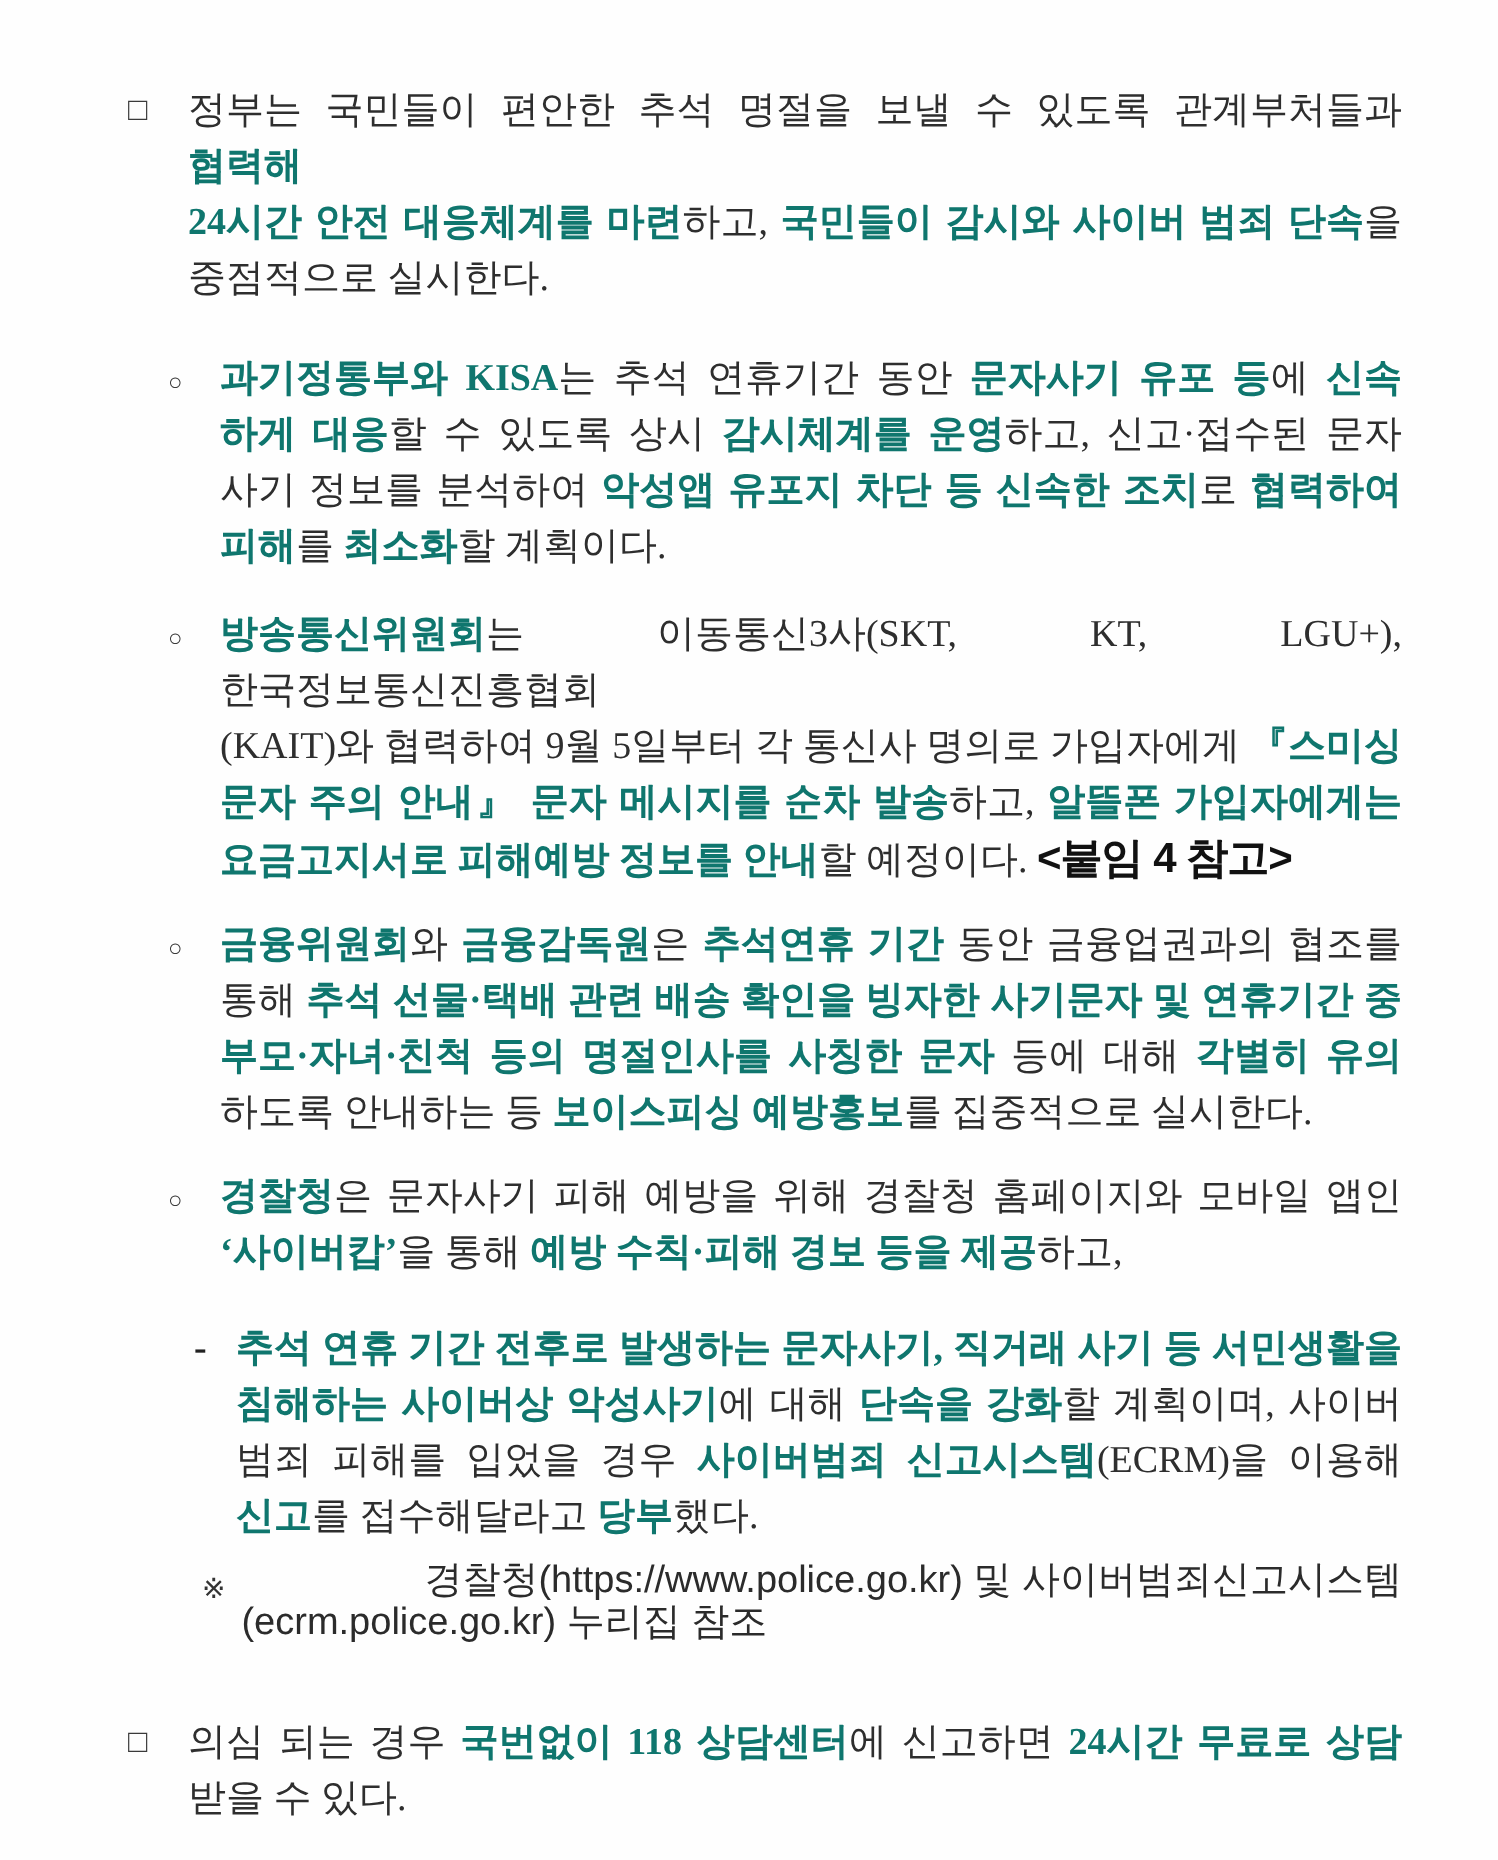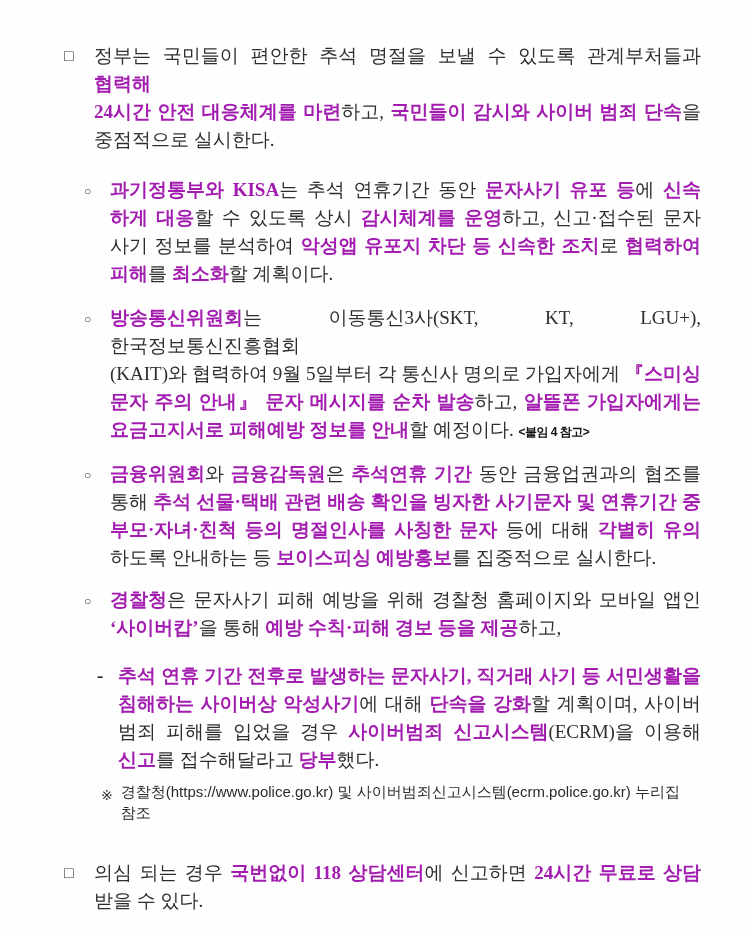--- a/index.html
+++ b/index.html
@@ -21,41 +21,41 @@
     line-height:28px;color:#3a3a3a;
   }
   .para .content{flex:1 1 auto;min-width:0;}
   .line{
     font-size:19px;line-height:28px;
     text-align:justify;text-justify:inter-word;
     word-break:keep-all;
   }
   .line.fill{text-align-last:justify;}
   .line.no-fill{text-align-last:left;}
-  b,.bold{font-weight:bold;color:#a21caf;}
+  b,.bold{font-weight:bold;color:#0f766e;}
   
   .lvl-l1{padding-left:64px;}
   .lvl-l1 .marker{width:30px;font-size:16px;}
   .lvl-l2{padding-left:84px;}
   .lvl-l2 .marker{width:26px;font-size:12px;position:relative;top:1px;}
   .lvl-l3{padding-left:97px;}
   .lvl-l3 .marker{width:21px;font-size:19px;font-weight:bold;color:#222;}
   
   .note{
     font-family:"Liberation Sans","DejaVu Sans",sans-serif;
     font-size:15px;line-height:21px;color:#2b2b2b;
     word-break:keep-all;
   }
   .note .marker{width:auto;margin-right:8px;font-size:14px;color:#333;}
   .lvl-note1{padding-left:101px;}
-  .note .line{font-size:15px;line-height:21px;text-align:left;text-align-last:left;}
+  .note .line{font-size:19px;line-height:21px;text-align:right;text-align-last:left;}
   
   .ref{
     font-family:"Liberation Sans","DejaVu Sans",sans-serif;
-    font-weight:bold;font-size:12px;color:#111;letter-spacing:-0.5px;
+    font-weight:bold;font-size:21px;color:#111;letter-spacing:-0.5px;
   }
   
   #doc > :nth-child(1){margin-bottom:22px;}
   #doc > :nth-child(2){margin-bottom:16px;}
   #doc > :nth-child(3){margin-bottom:14px;}
   #doc > :nth-child(4){margin-bottom:14px;}
   #doc > :nth-child(5){margin-bottom:20px;}
   #doc > :nth-child(6){margin-bottom:7px;}
   #doc > :nth-child(7){margin-bottom:36px;}
   #doc > :nth-child(8){margin-bottom:3px;}

